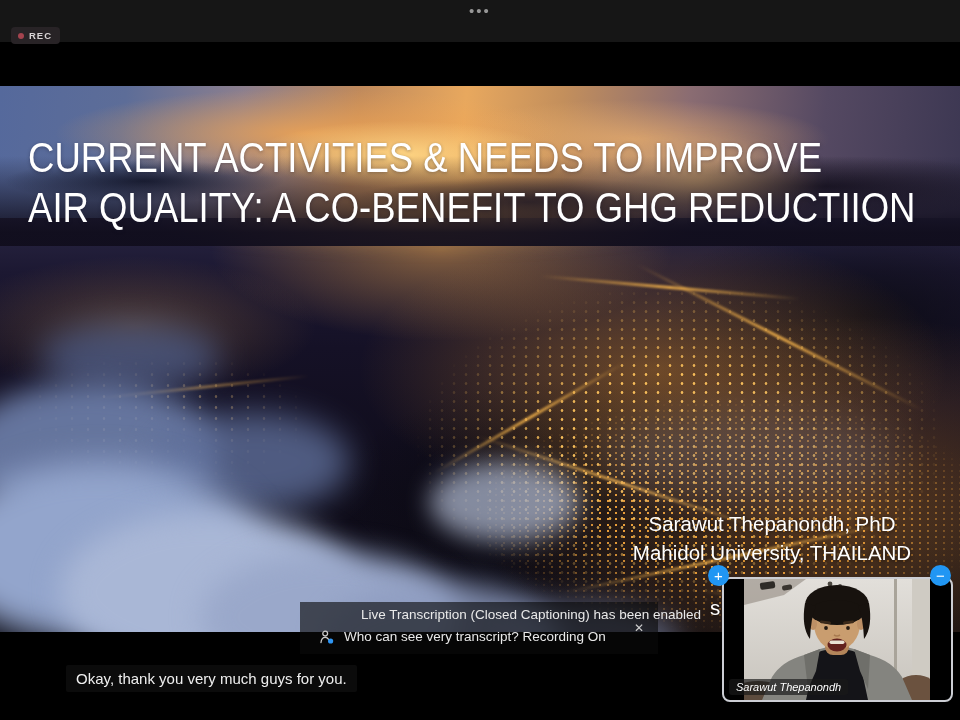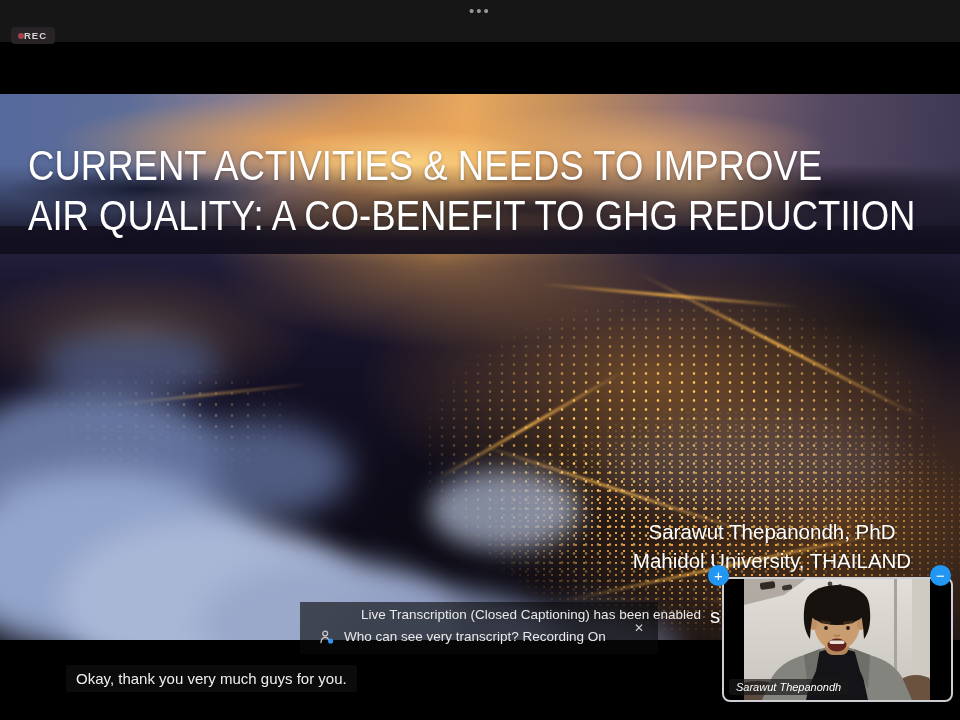--- a/index.html
+++ b/index.html
@@ -5,36 +5,35 @@
   * { margin:0; padding:0; box-sizing:border-box; }
   html,body { width:960px; height:720px; background:#000; overflow:hidden;
               font-family:"Liberation Sans", sans-serif; }
   #stage { position:relative; width:960px; height:720px; background:#000; overflow:hidden; }
 
   
   .top-strip { position:absolute; left:0; top:0; width:960px; height:42px; background:#161616; }
   .menu-dots { position:absolute; left:0; right:0; top:5px; text-align:center;
                color:#969696; font-size:15px; letter-spacing:2px; line-height:12px; cursor:pointer; }
   .rec-badge { position:absolute; left:11px; top:27px; height:17px; padding:0 8px 0 7px;
-               background:#282326; border-radius:4px; display:flex; align-items:center; }
+               background:#282326; border-radius:4px; display:flex; align-items:center; gap:5px; }
   .rec-dot   { width:6px; height:6px; border-radius:50%; background:#a4434e; }
   .rec-label { color:#d9d4d6; font-size:9.5px; font-weight:bold; letter-spacing:1px; }
 
   
   .slide { position:absolute; left:0; top:86px; width:960px; height:546px; overflow:hidden;
     background:
       radial-gradient(ellipse 420px 200px at 68% 52%, rgba(212,138,46,0.45), rgba(212,138,46,0) 70%),
       radial-gradient(ellipse 520px 280px at 88% 78%, rgba(198,124,40,0.40), rgba(198,124,40,0) 70%),
       radial-gradient(ellipse 330px 130px at 46% 30%, rgba(232,162,72,0.50), rgba(232,162,72,0) 70%),
       radial-gradient(ellipse 260px 100px at 14% 44%, rgba(206,148,70,0.30), rgba(206,148,70,0) 70%),
       radial-gradient(ellipse 320px 150px at 60% 74%, rgba(8,8,14,0.85), rgba(8,8,14,0) 75%),
       radial-gradient(ellipse 280px 130px at 90% 42%, rgba(10,10,16,0.75), rgba(10,10,16,0) 75%),
       linear-gradient(180deg,#3c4c77 0%,#4d5880 5%,#6e6379 10%,#473f5c 16%,#2a2744 24%,
                       #1c1832 34%,#151126 48%,#100d1c 70%,#0b0a12 100%);
-    margin-top: 8px;
   }
   .sky { position:absolute; left:0; top:0; width:960px; height:132px;
     background:
       radial-gradient(ellipse 230px 52px at 42% 52%, rgba(255,214,132,0.95), rgba(255,214,132,0) 65%),
       radial-gradient(ellipse 360px 64px at 32% 36%, rgba(243,166,82,0.80), rgba(243,166,82,0) 70%),
       radial-gradient(ellipse 280px 56px at 66% 40%, rgba(238,178,110,0.70), rgba(238,178,110,0) 70%),
       radial-gradient(ellipse 200px 30px at 15% 72%, rgba(20,26,48,0.90), rgba(20,26,48,0) 70%),
       radial-gradient(ellipse 260px 36px at 55% 88%, rgba(30,24,40,0.85), rgba(30,24,40,0) 70%),
       radial-gradient(ellipse 300px 42px at 86% 76%, rgba(25,20,34,0.90), rgba(25,20,34,0) 72%),
       linear-gradient(96deg,#55699c 0%,#5d6d98 13%,#8c7f8e 25%,#c08a5c 37%,#e8a85e 48%,

